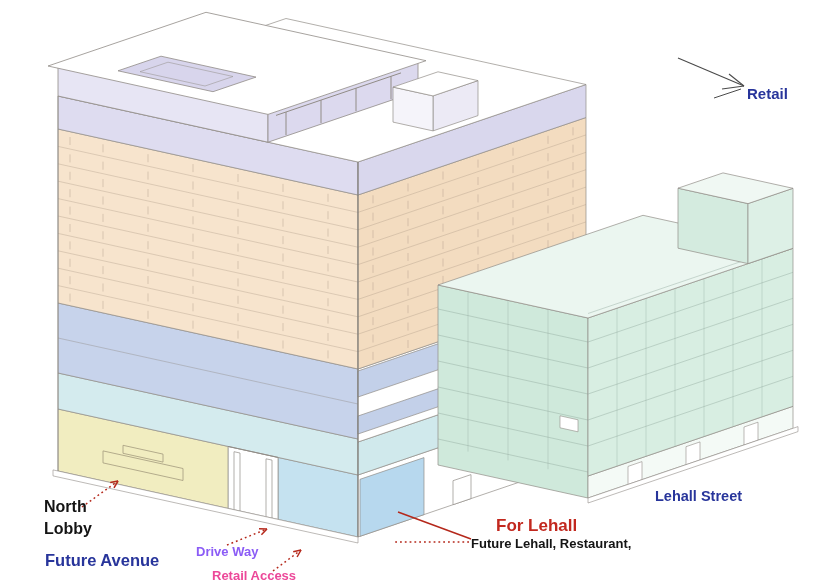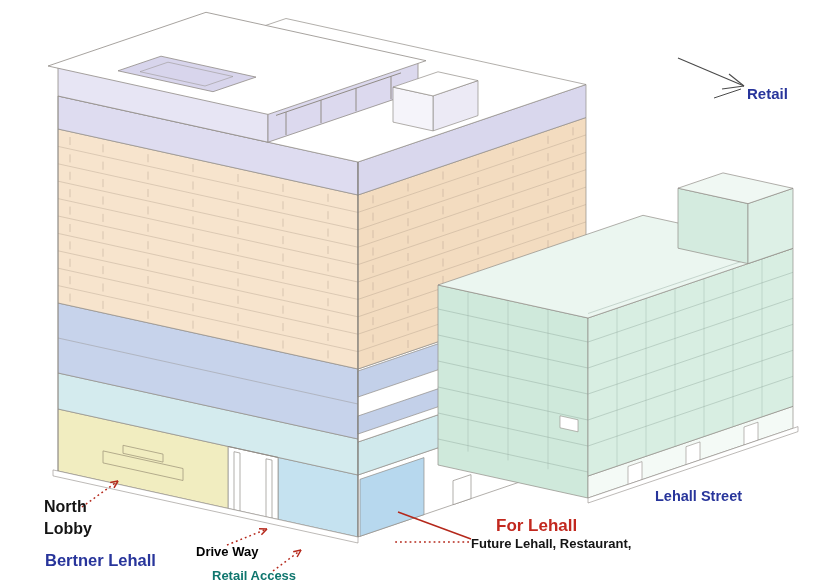--- a/index.html
+++ b/index.html
@@ -277,25 +277,25 @@
         <line x1="301.0" y1="550.0" x2="297.1" y2="557.0" stroke="#b5281b" stroke-width="1.5" stroke-linecap="butt"></line>
         <line x1="469.0" y1="542.0" x2="393.0" y2="542.0" stroke="#b5281b" stroke-width="1.5" stroke-linecap="butt" stroke-dasharray="1.8 3"></line>
         <line x1="471.0" y1="539.0" x2="398.0" y2="512.0" stroke="#b5281b" stroke-width="1.5" stroke-linecap="butt"></line>
       </g>
     </svg>
 
   <div class="lbl street" style="left: 747px; top: 85px; font-size: 15px; color: rgb(40, 53, 155);">Retail</div>
 
   <div class="lbl annot wrap" style="left: 44px; top: 496px; width: 82px; font-size: 16px; line-height: 22px; color: rgb(20, 20, 20);">North Lobby</div>
 
-  <div class="lbl street" style="left: 45px; top: 551px; font-size: 16.5px; color: rgb(40, 53, 155);">Bertner Lehall</div>
-
-  <div class="lbl annot" style="left: 196px; top: 545px; font-size: 13px; color: #000000;">Drive Way</div>
-
-  <div class="lbl annot" style="left: 212px; top: 569px; font-size: 13px; color: #0f766e; text-align: center;">Retail Access</div>
+  <div class="lbl street" style="left: 45px; top: 551px; font-size: 16.5px; color: rgb(40, 53, 155);">Future Avenue</div>
+
+  <div class="lbl annot" style="left: 196px; top: 545px; font-size: 13px; color: #8b5cf6;">Drive Way</div>
+
+  <div class="lbl annot" style="left: 212px; top: 569px; font-size: 13px; color: #ec4899; text-align: center;">Retail Access</div>
 
   <div class="lbl lease" style="left: 496px; top: 516px; font-size: 17px; color: rgb(194, 40, 30);">For Lehall</div>
 
   <div class="lbl annot" style="left: 471px; top: 536px; font-size: 13px; line-height: 15.5px; color: rgb(20, 20, 20);">
     <span style="display:block">Future Lehall, Restaurant,</span>
   </div>
 
   <div class="lbl street" style="left: 611px; top: 488px; font-size: 14.5px; color: rgb(40, 53, 155); margin-left: 44px;">Lehall Street</div>
 </div>
 

